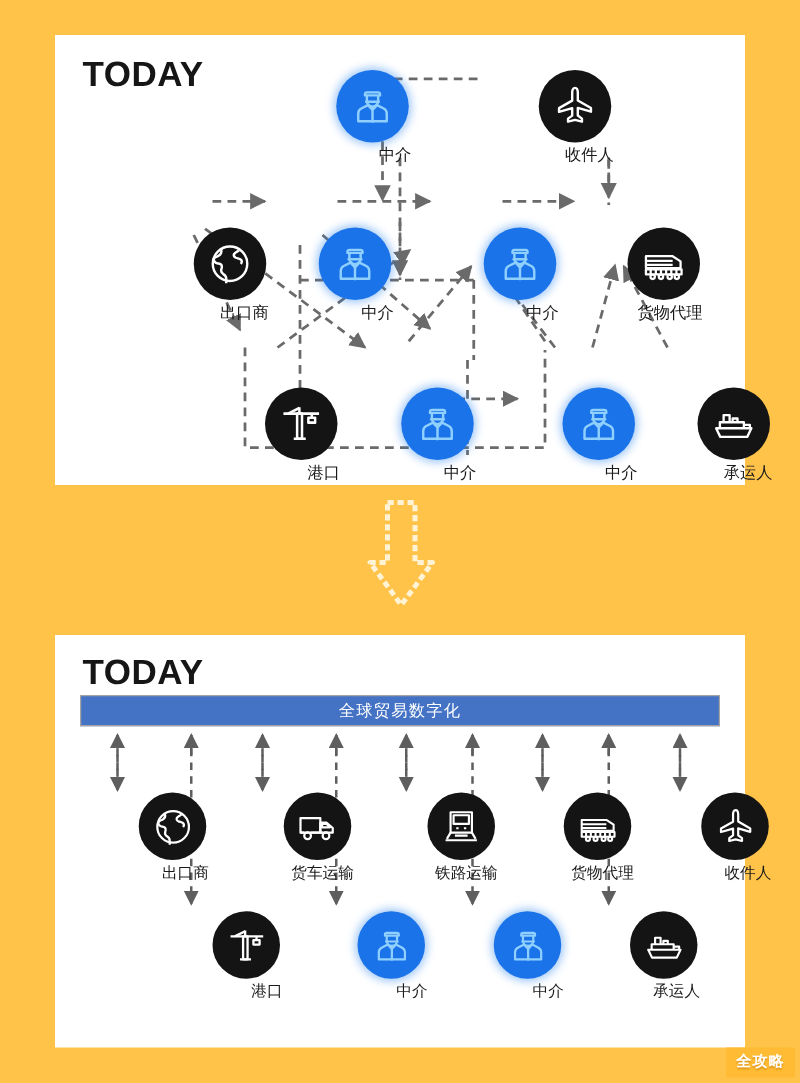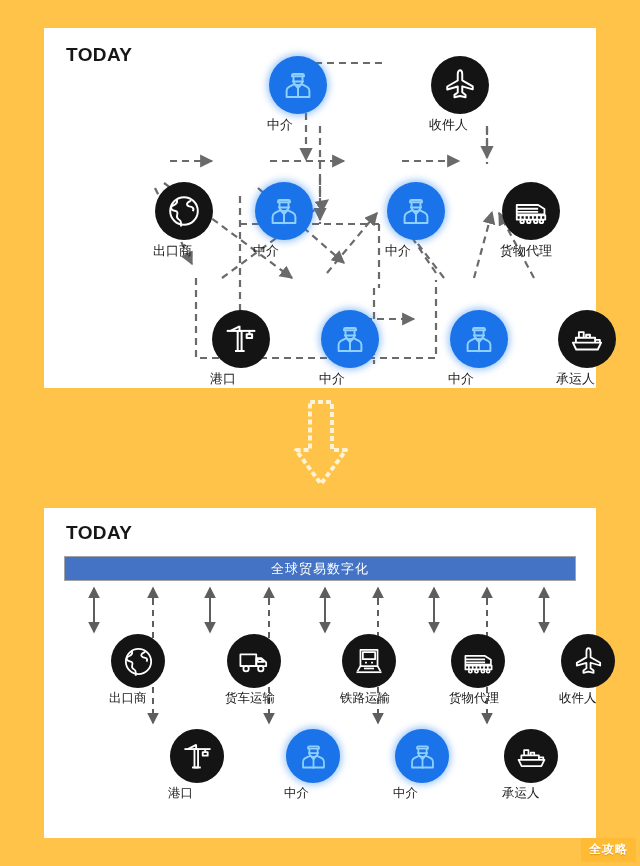--- a/index.html
+++ b/index.html
@@ -20,34 +20,34 @@
     background: #ffffff;
     left: 44px;
     width: 552px;
   }
   #today-card  { top: 28px;  height: 360px; }
   #future-card { top: 508px; height: 330px; }
 
   .card-heading {
     position: absolute;
     left: 22px;
-    font-size: 19px;
+    font-size: 28px;
     font-weight: bold;
     letter-spacing: 0.4px;
     color: #161616;
     text-align: center;
   }
   #today-card  .card-heading { top: 16px; }
   #future-card .card-heading { top: 14px; }
 
   
   .node {
     position: absolute;
     width: 62px;
-    text-align: left;
+    text-align: right;
     transform: translateX(-31px);
     z-index: 5;
   }
   .node .disc {
     width: 58px;
     height: 58px;
     border-radius: 50%;
     margin: 0 auto;
     display: flex;
     align-items: center;

